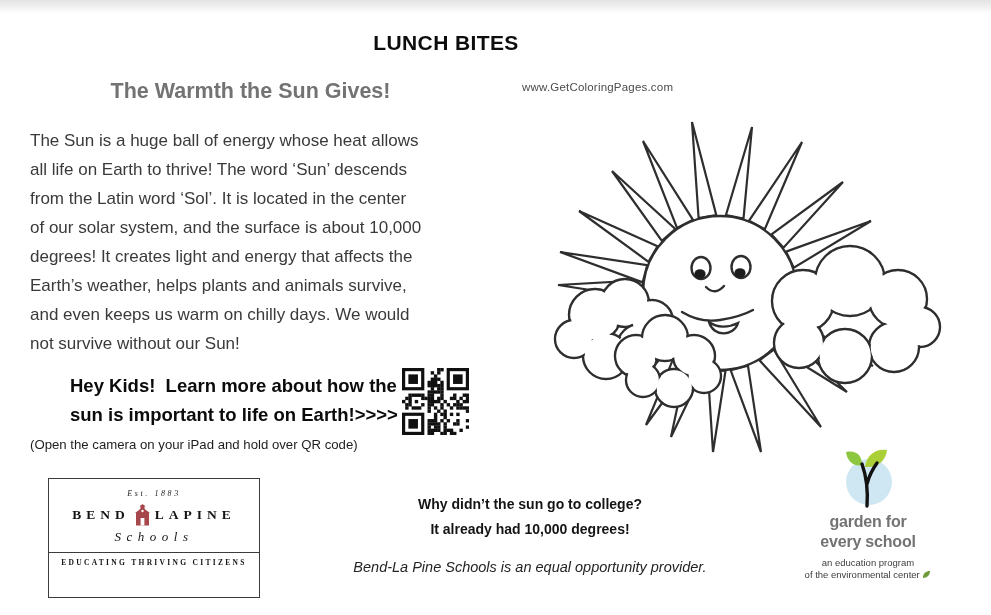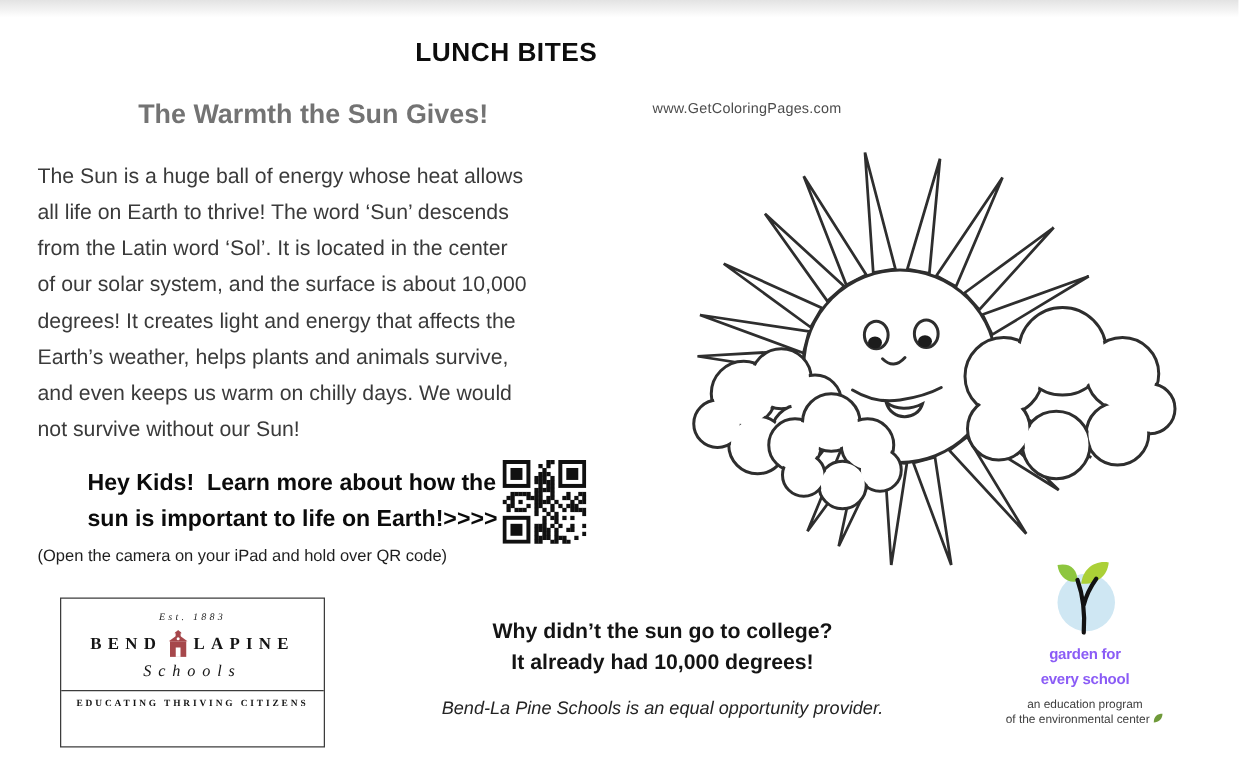--- a/index.html
+++ b/index.html
@@ -1,21 +1,21 @@
 <!DOCTYPE html>
 <html><head>
 <meta charset="utf-8">
 <style>
   html,body{margin:0;padding:0;background:#fff;}
   .page{position:relative;width:991px;height:615px;background:#ffffff;overflow:hidden;
         font-family:"Liberation Sans", sans-serif;color:#1a1a1a;}
   .top-fade{position:absolute;left:0;top:0;width:991px;height:14px;
             background:linear-gradient(#e3e3e3,#ffffff);}
   .title{position:absolute;left:0;top:31px;width:810px;text-align:center;
-         font-size:21px;font-weight:bold;letter-spacing:.4px;color:#0d0d0d;}
+         font-size:21px;font-weight:bold;letter-spacing:.4px;color:#0d0d0d;padding-left:41px;}
   .heading{position:absolute;left:28px;top:79px;width:445px;text-align:center;
            font-size:21.5px;font-weight:bold;color:#737373;}
   .body-text{position:absolute;left:30px;top:126px;width:470px;
              font-size:17px;line-height:29px;color:#3a3a3a;}
   .body-text div{white-space:pre;}
   .cta{position:absolute;left:30px;top:372px;font-size:18.5px;font-weight:bold;
        color:#0b0b0b;line-height:28.5px;margin-left:40px;}
   .cta div{white-space:pre;}
   .cta-note{position:absolute;left:30px;top:437px;font-size:13.2px;color:#1e1e1e;}
   .qr{position:absolute;left:402px;top:368px;width:67px;height:67px;}
@@ -28,28 +28,28 @@
   .bend{position:absolute;left:48px;top:478px;width:212px;height:120px;box-sizing:border-box;
         border:1.5px solid #3c3c3c;text-align:center;font-family:"Liberation Serif", serif;}
   .bend-est{margin-top:10px;font-size:8px;font-style:italic;letter-spacing:2.6px;color:#1c1c1c;}
   .bend-name{margin-top:6px;display:flex;align-items:center;justify-content:center;gap:4px;
              font-size:13.5px;font-weight:bold;letter-spacing:5px;color:#141414;}
   .bend-schools{margin-top:3px;font-size:13px;font-style:italic;letter-spacing:5.5px;color:#161616;}
   .bend-rule{margin-top:7px;border-top:1.2px solid #3c3c3c;}
   .bend-tagline{margin-top:5px;font-size:7.5px;font-weight:bold;letter-spacing:2.3px;color:#141414;}
 
   .joke{position:absolute;left:330px;top:492px;width:400px;text-align:center;
-        font-size:17px;font-weight:bold;color:#141414;line-height:25px;}
+        font-size:14px;font-weight:bold;color:#141414;line-height:25px;}
   .disclaimer{position:absolute;left:330px;top:559px;width:400px;text-align:center;
               font-style:italic;font-size:14.5px;color:#242424;}
 
   
   .garden{position:absolute;left:792px;top:446px;width:152px;text-align:center;}
   .garden-mark{height:62px;}
-  .garden-line{font-size:12px;font-weight:bold;color:#8b5cf6;line-height:20px;letter-spacing:-.2px;}
+  .garden-line{font-size:16px;font-weight:bold;color:#737373;line-height:20px;letter-spacing:-.2px;}
   .garden-sub{font-size:9.5px;color:#3d3d3d;line-height:11.5px;}
   .garden-sub .leaf-mark{vertical-align:-1px;}
 </style>
 </head>
 <body>
 
 <div class="page">
   <div class="top-fade"></div>
 
   <div class="title">LUNCH BITES</div>

